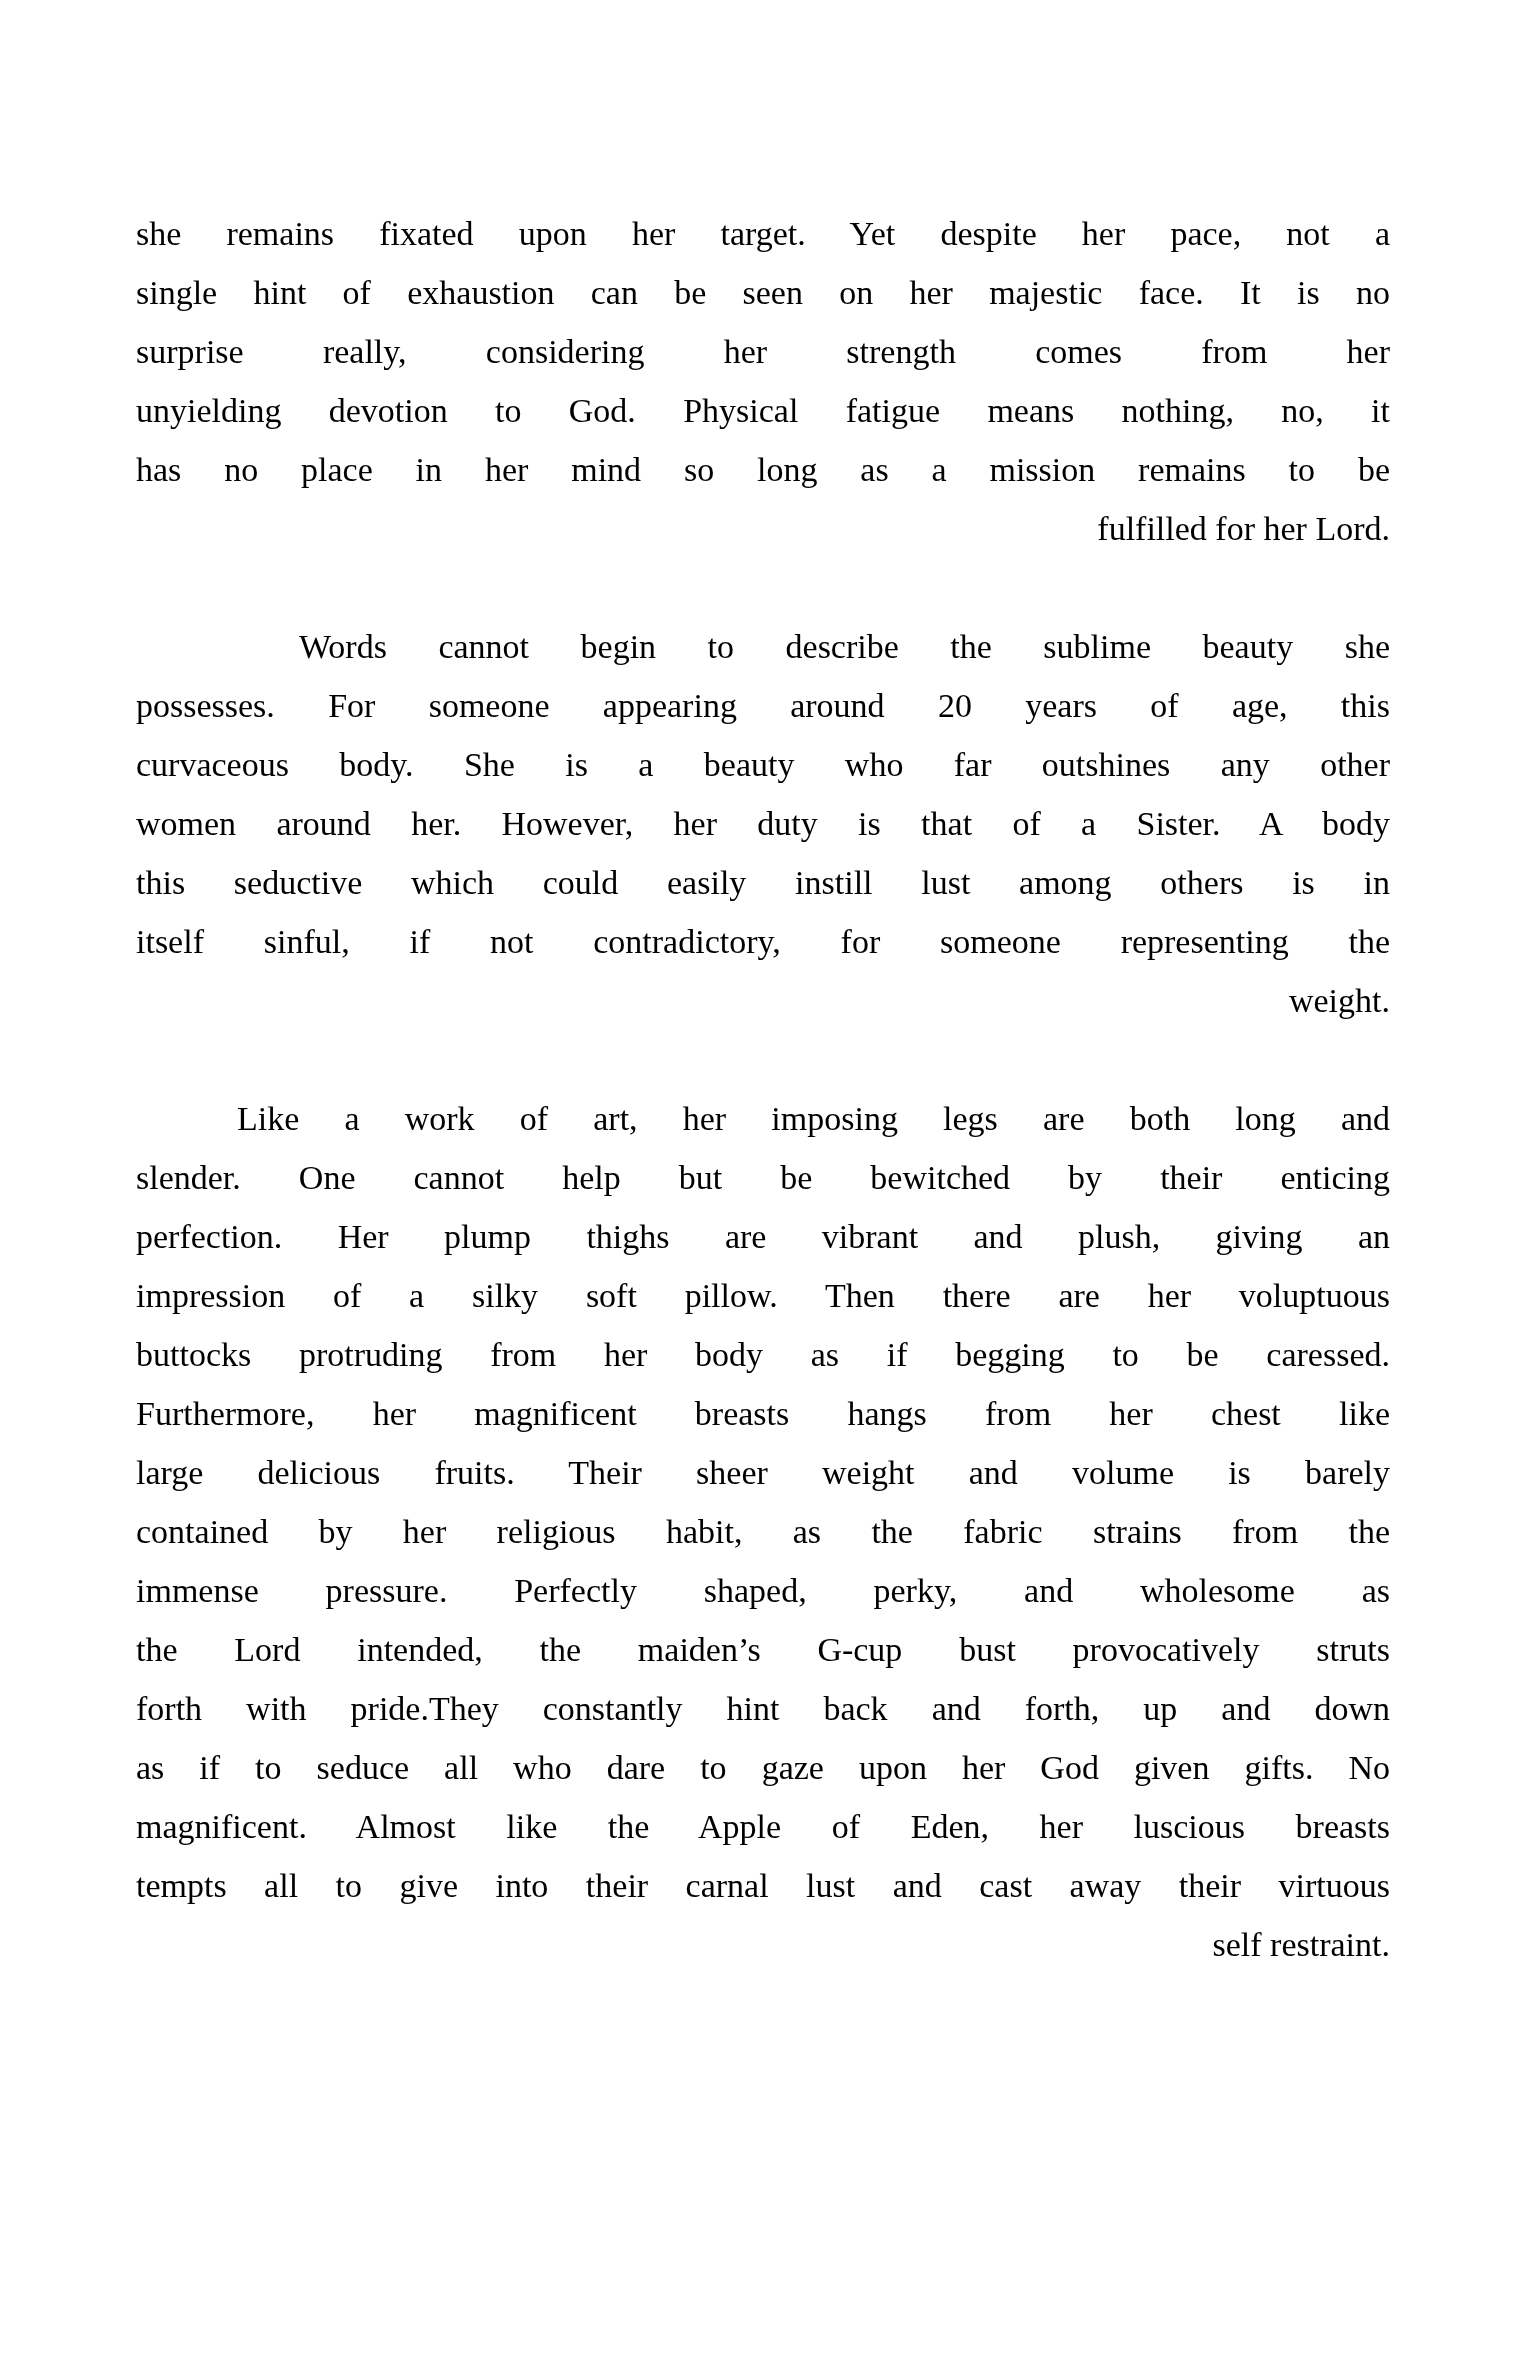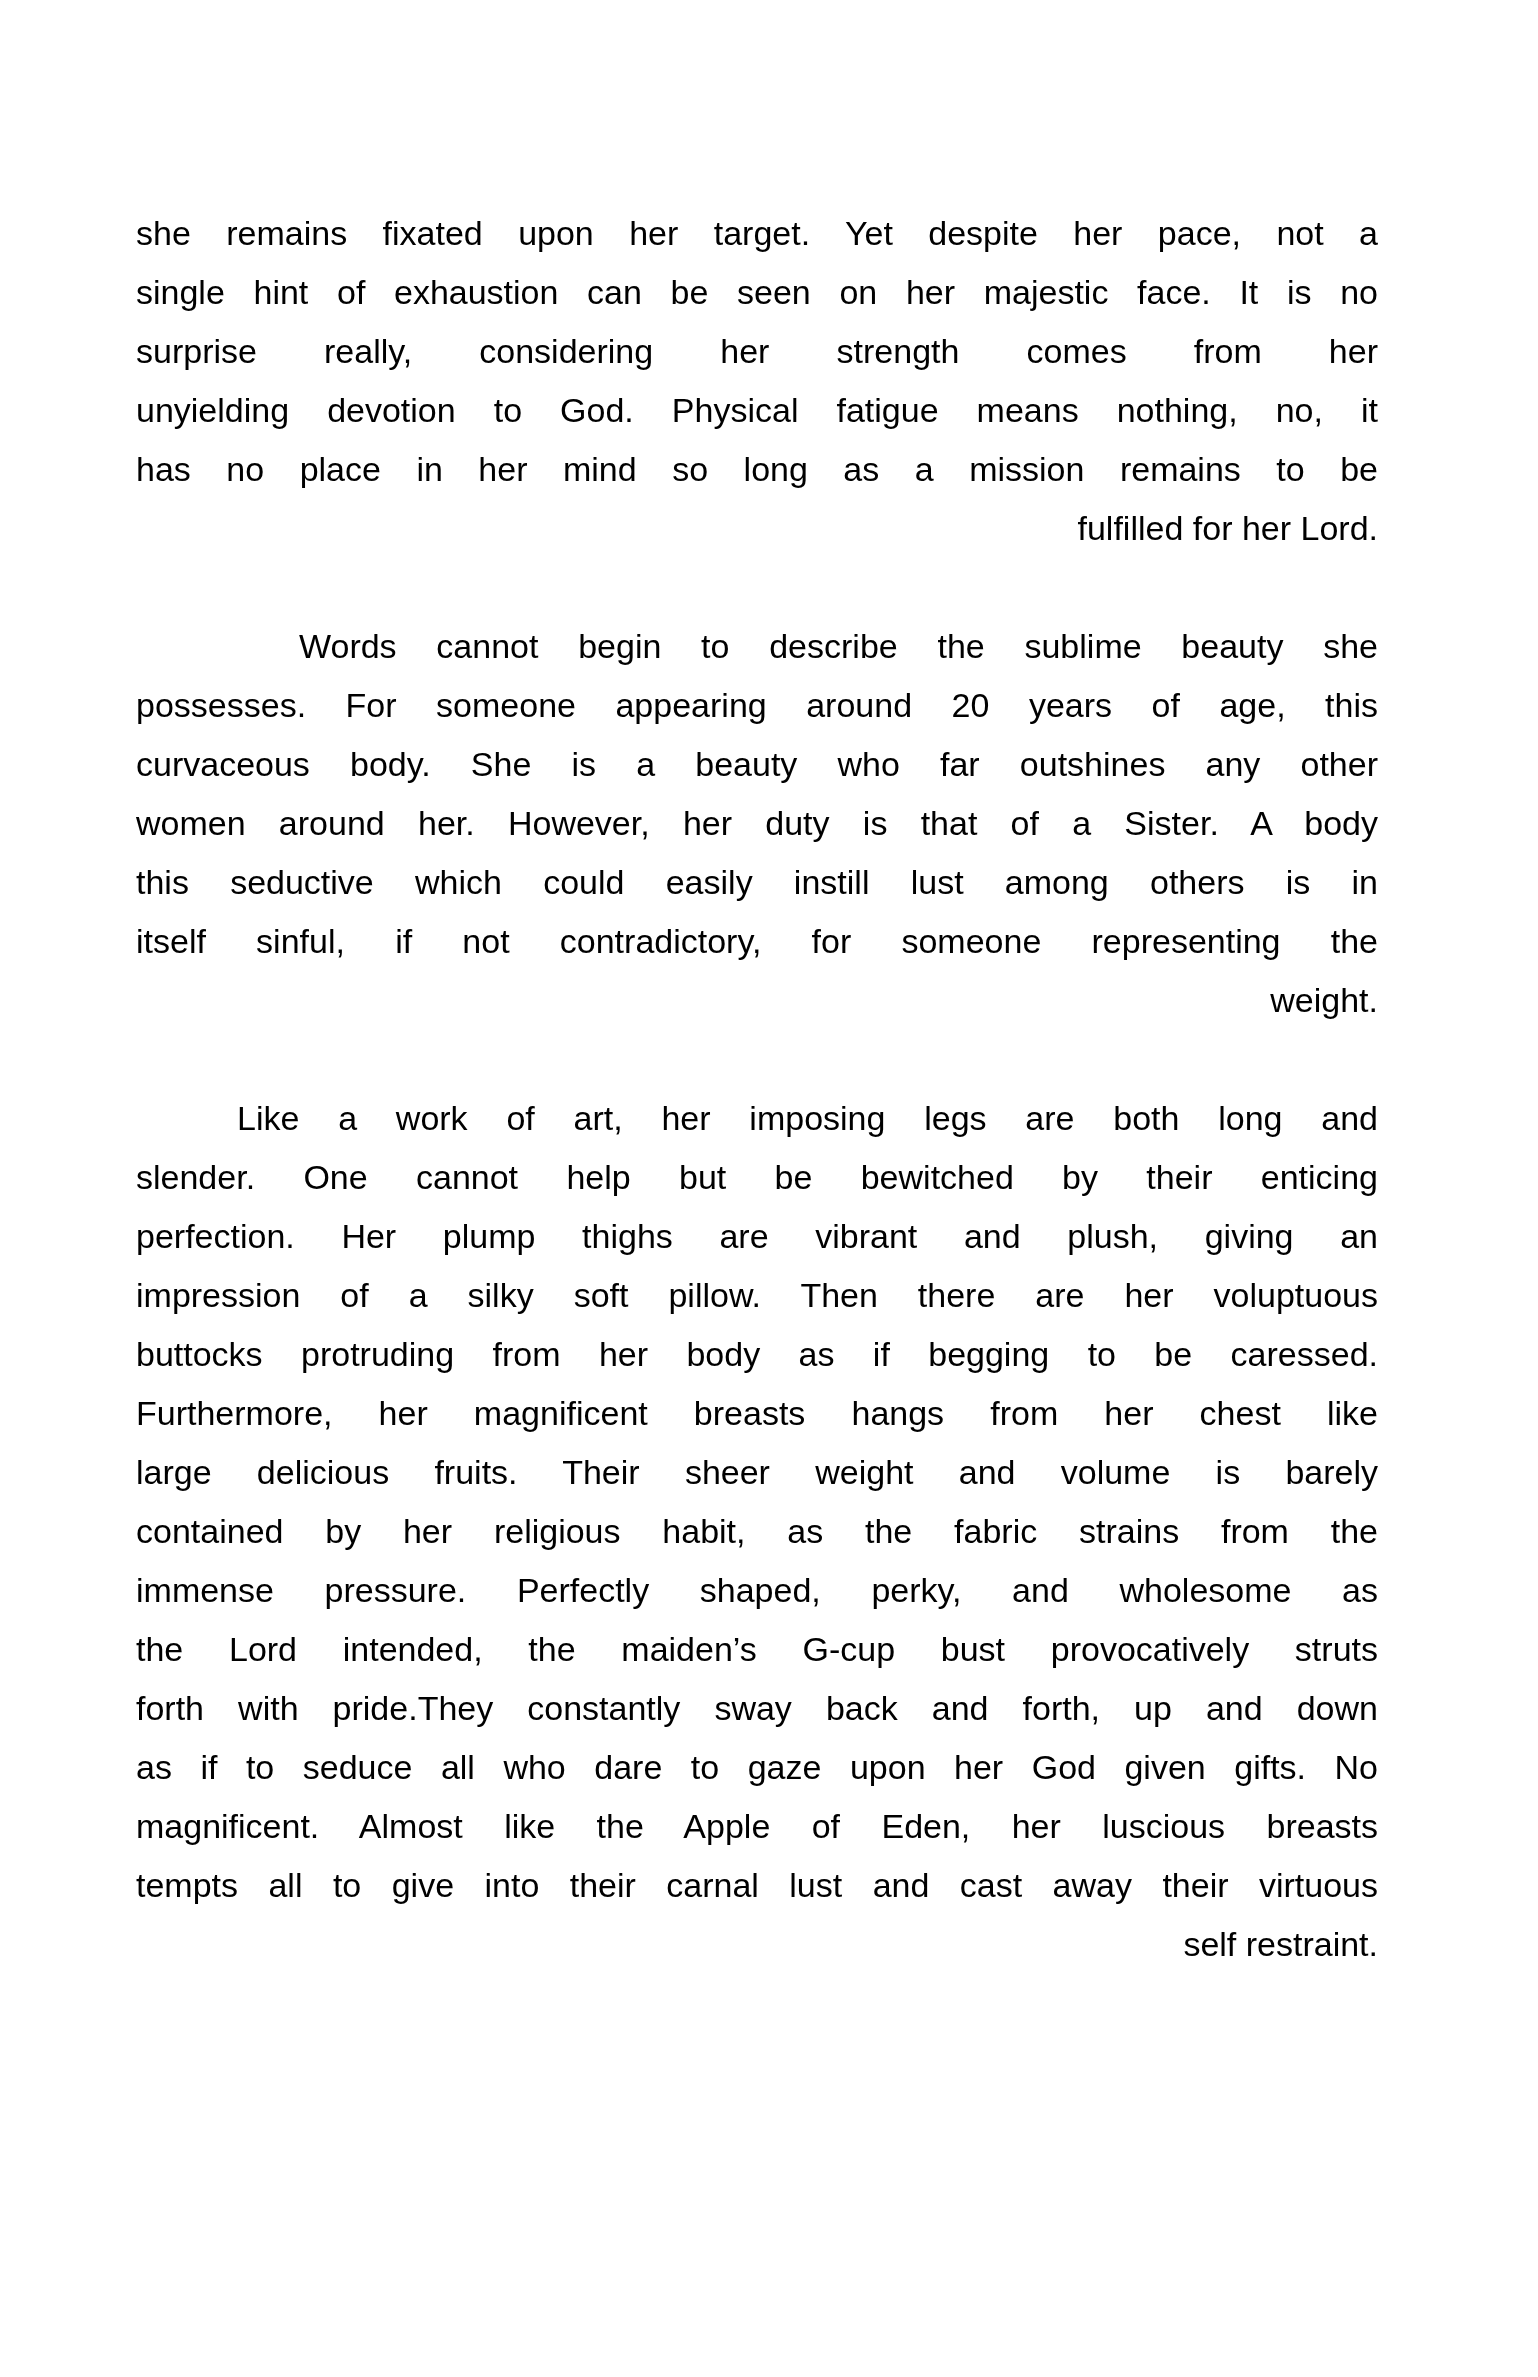--- a/index.html
+++ b/index.html
@@ -18,22 +18,23 @@
     height: 2377px;
     background: #ffffff;
     padding: 204px 144px 0 136px;
     font-family: "Liberation Sans", sans-serif;
     font-size: 34px;
     line-height: 59px;
     color: #000000;
     font-kerning: normal;
   }
   .para {
-    margin: 0 16px 59px 0;
+    margin: 0 4px 59px 0;
     padding: 0;
+    font-family: Liberation Serif, serif;
   }
   .para:last-child {
     margin-bottom: 0;
   }
   .line {
     text-align: right;
     white-space: normal;
   }
   .line.fill {
     text-align: justify;
@@ -65,20 +66,20 @@
       <div class="line fill" style="text-indent: 101px;">Like a work of art, her imposing legs are both long and</div>
       <div class="line fill">slender. One cannot help but be bewitched by their enticing</div>
       <div class="line fill">perfection. Her plump thighs are vibrant and plush, giving an</div>
       <div class="line fill">impression of a silky soft pillow. Then there are her voluptuous</div>
       <div class="line fill">buttocks protruding from her body as if begging to be caressed.</div>
       <div class="line fill">Furthermore, her magnificent breasts hangs from her chest like</div>
       <div class="line fill">large delicious fruits. Their sheer weight and volume is barely</div>
       <div class="line fill">contained by her religious habit, as the fabric strains from the</div>
       <div class="line fill">immense pressure. Perfectly shaped, perky, and wholesome as</div>
       <div class="line fill">the Lord intended, the maiden’s G-cup bust provocatively struts</div>
-      <div class="line fill">forth with pride.They constantly sway back and forth, up and down</div>
+      <div class="line fill">forth with pride.They constantly hint back and forth, up and down</div>
       <div class="line fill">as if to seduce all who dare to gaze upon her God given gifts. No</div>
       <div class="line fill">magnificent. Almost like the Apple of Eden, her luscious breasts</div>
       <div class="line fill">tempts all to give into their carnal lust and cast away their virtuous</div>
       <div class="line">self restraint.</div>
     </div>
   </div>
 
 
 </body></html>

